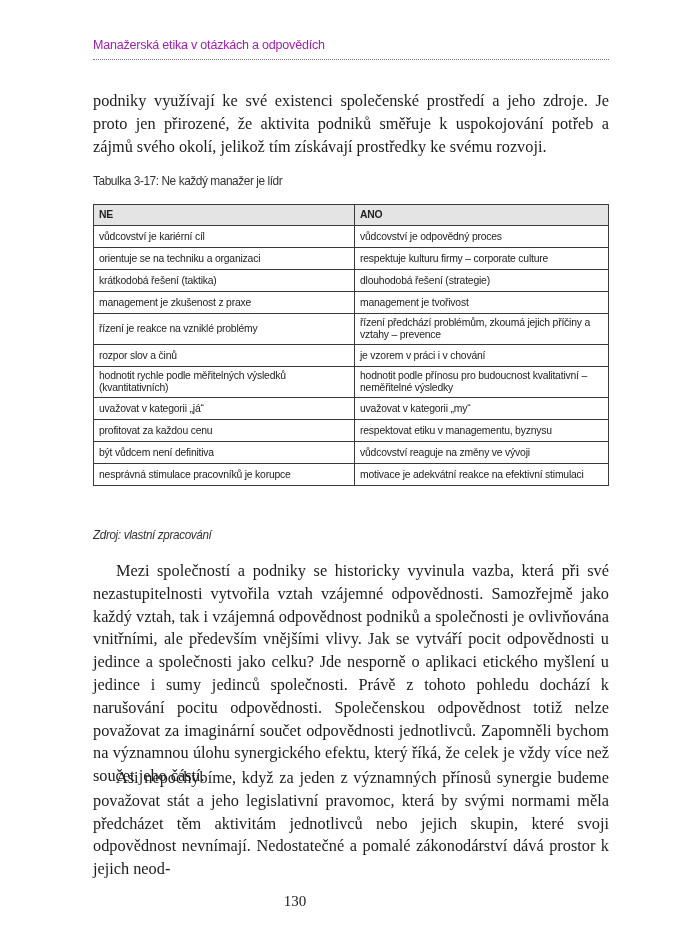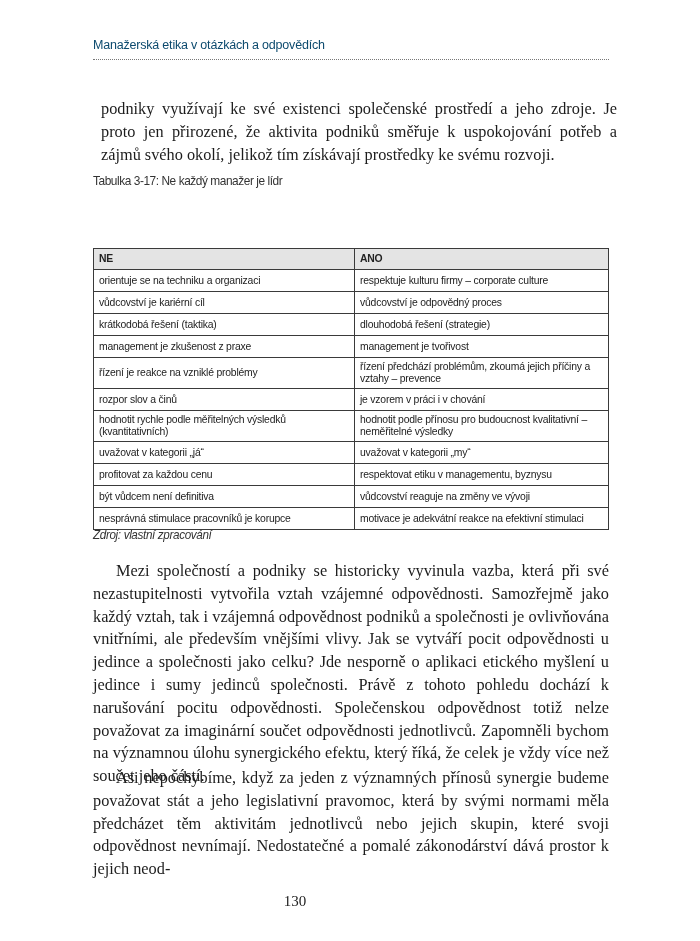--- a/index.html
+++ b/index.html
@@ -1,39 +1,39 @@
 <!DOCTYPE html>
 <html><head>
 <meta charset="utf-8">
 <style>
   html, body { margin: 0; padding: 0; background: #ffffff; }
   body { width: 700px; height: 941px; position: relative; overflow: hidden; color: #1a1a1a; }
   .running-head {
     position: absolute; left: 93px; top: 38px; width: 516px;
-    font-family: "Liberation Sans", sans-serif; font-size: 12.5px; color: #0c4a6e;
+    font-family: "Liberation Sans", sans-serif; font-size: 12.5px; color: #a21caf;
     letter-spacing: -0.2px;
   }
   .head-rule {
     position: absolute; left: 93px; top: 59px; width: 516px; height: 0;
     border-top: 1px dotted #777;
   }
   .body-text {
     font-family: "Liberation Serif", serif; font-size: 16.3px; line-height: 22.8px;
     text-align: justify; color: #1c1c1c;
   }
   .p-top { position: absolute; left: 93px; top: 90px; width: 516px; }
   .caption {
     position: absolute; left: 93px; top: 173px;
     font-family: "Liberation Sans", sans-serif; font-size: 13.5px; color: #333;
     letter-spacing: -0.5px; transform: scaleX(0.88); transform-origin: left;
   }
   table.lt {
     position: absolute; left: 93px; top: 204px; width: 516px;
     border-collapse: collapse; font-family: "Liberation Sans", sans-serif;
-    font-size: 10.4px; color: #222; letter-spacing: -0.2px; margin-top: 44px;
+    font-size: 10.4px; color: #222; letter-spacing: -0.2px;
   }
   table.lt td, table.lt th {
     border: 1px solid #3a3a3a; padding: 2px 5px; text-align: left; vertical-align: middle;
     line-height: 12px; height: 17px;
   }
   table.lt th { background: #e4e4e4; font-weight: bold; height: 16px; }
   table.lt td.c1, table.lt th.c1 { width: 250px; }
   table.lt tr.tall td { height: 26px; }
   .source {
     position: absolute; left: 93px; top: 527px;
@@ -47,39 +47,39 @@
     position: absolute; left: 0; width: 590px; top: 893px; text-align: center;
     font-family: "Liberation Serif", serif; font-size: 15px; color: #222;
   }
 </style>
 </head>
 <body>
 
 <div class="running-head">Manažerská etika v otázkách a odpovědích</div>
 <div class="head-rule"></div>
 
-<p class="body-text p-top" style="margin:8px;">podniky využívají ke své existenci společenské prostředí a jeho zdroje. Je proto jen přirozené, že aktivita podniků směřuje k uspokojování potřeb a zájmů svého okolí, jelikož tím získávají prostředky ke svému rozvoji.</p>
+<p class="body-text p-top" style="margin:0;">podniky využívají ke své existenci společenské prostředí a jeho zdroje. Je proto jen přirozené, že aktivita podniků směřuje k uspokojování potřeb a zájmů svého okolí, jelikož tím získávají prostředky ke svému rozvoji.</p>
 
 <div class="caption">Tabulka 3-17: Ne každý manažer je lídr</div>
 
 <table class="lt">
   <thead>
     <tr>
       <th class="c1">NE</th>
       <th>ANO</th>
     </tr>
   </thead>
   <tbody>
     <tr>
+        <td class="c1">vůdcovství je kariérní cíl</td>
+        <td>vůdcovství je odpovědný proces</td>
+      </tr>
+    <tr>
         <td class="c1">orientuje se na techniku a organizaci</td>
         <td>respektuje kulturu firmy – corporate culture</td>
-      </tr>
-    <tr>
-        <td class="c1">vůdcovství je kariérní cíl</td>
-        <td>vůdcovství je odpovědný proces</td>
       </tr>
     <tr>
         <td class="c1">krátkodobá řešení (taktika)</td>
         <td>dlouhodobá řešení (strategie)</td>
       </tr>
     <tr>
         <td class="c1">management je zkušenost z praxe</td>
         <td>management je tvořivost</td>
       </tr>
     <tr class="tall">

